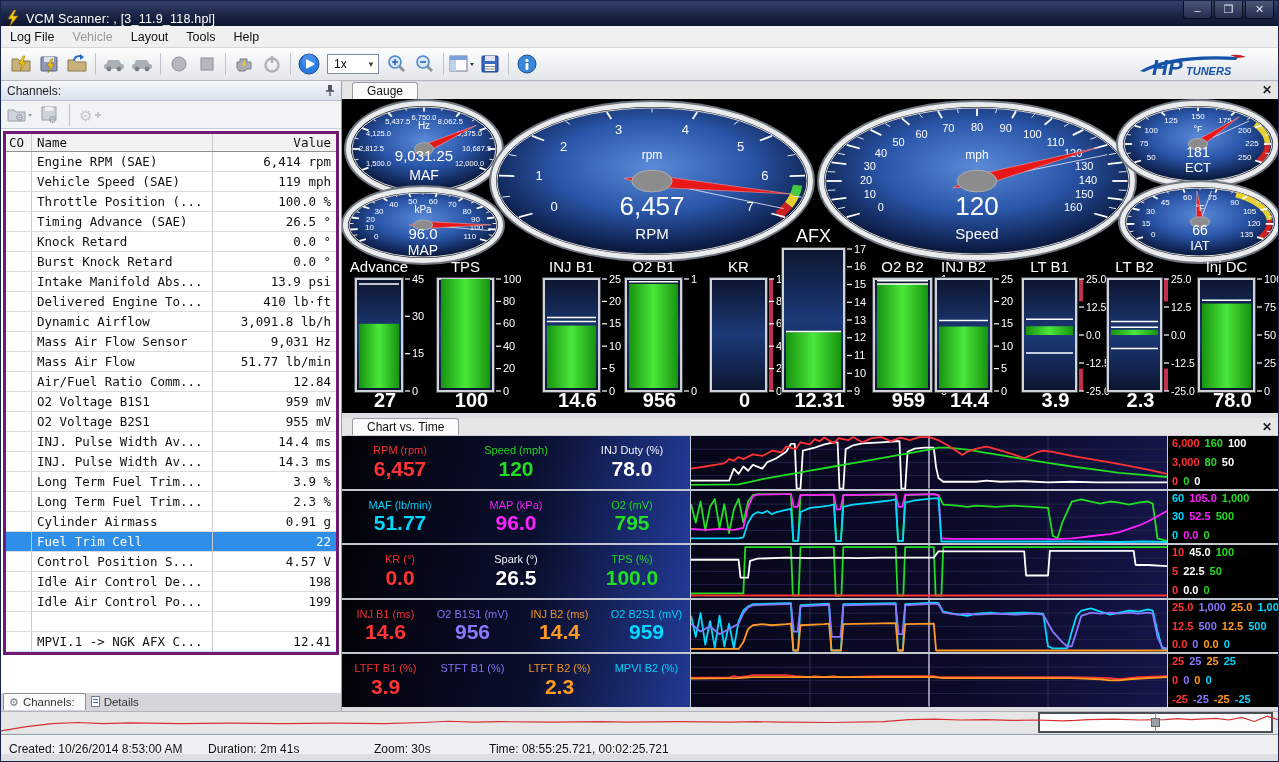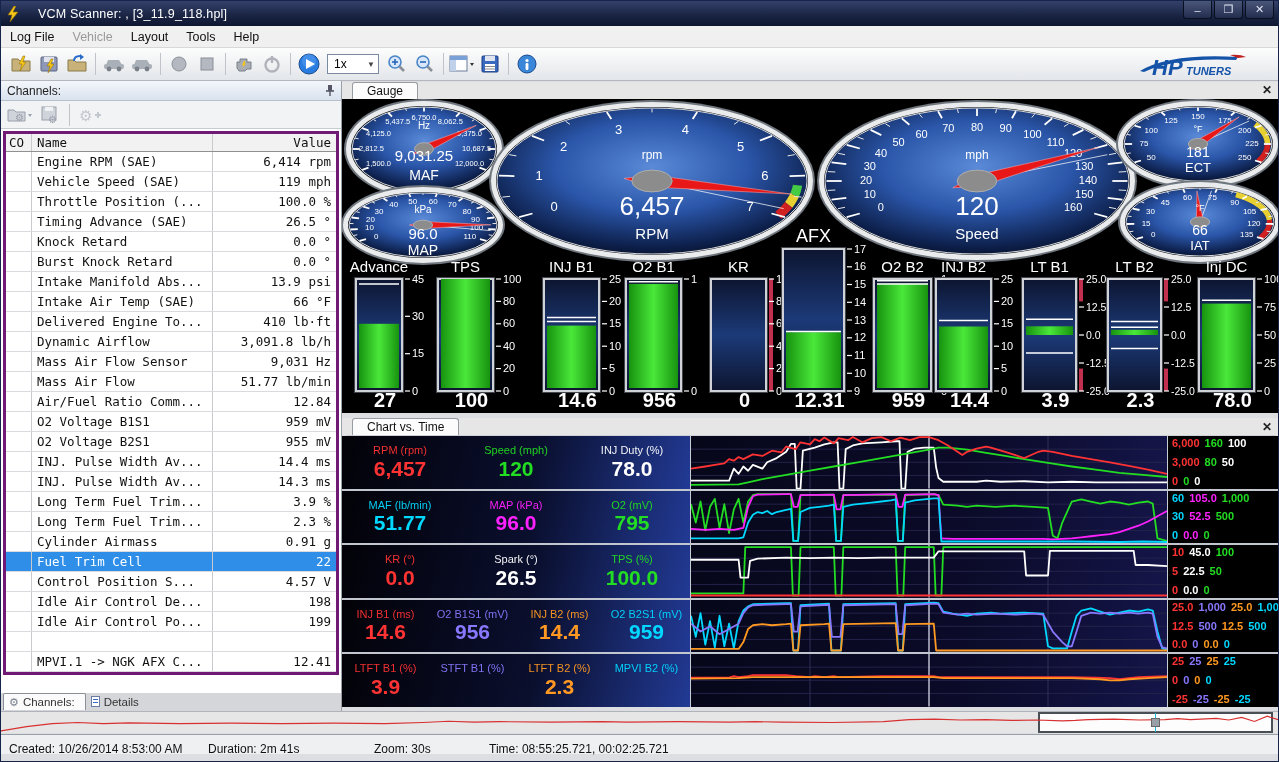--- a/index.html
+++ b/index.html
@@ -2,21 +2,21 @@
 <html><head>
 <meta charset="utf-8">
 <style>
   html,body{margin:0;padding:0;background:#333;}
   *{box-sizing:border-box;}
   .window{position:relative;width:1279px;height:762px;background:#e9e9e9;
     font-family:"Liberation Sans",sans-serif;overflow:hidden;border:1px solid #16244a;}
   
   .titlebar{position:absolute;left:0;top:0;width:100%;height:25px;
     background:linear-gradient(#34416b 0%,#1b2646 55%,#0d1530 100%);
-    color:#fff;display:flex;align-items:center;padding-left:5px;gap:12px;}
+    color:#fff;display:flex;align-items:flex-end;padding-left:5px;}
   .titlebar .apptitle{font-size:12.5px;margin-left:6px;letter-spacing:.2px;}
   .winbtns{position:absolute;right:4px;top:0;display:flex;}
   .winbtn{width:29px;height:18px;margin-left:2px;display:flex;align-items:center;justify-content:center;
     background:linear-gradient(#4a5678,#232e4f);border:1px solid #0a0f1f;border-top:none;
     border-radius:0 0 3px 3px;color:#dfe4f2;font-size:11px;cursor:pointer;}
   
   .menubar{position:absolute;left:0;top:25px;width:100%;height:22px;background:#f0f0f0;
     border-bottom:1px solid #d8d8d8;display:flex;align-items:center;font-size:12.5px;color:#111;}
   .menuitem{padding:3px 9px;cursor:pointer;}
   .menuitem.disabled{color:#9a9a9a;}
@@ -306,25 +306,20 @@
               <span class="c-name">Burst Knock Retard</span>
               <span class="c-val">0.0 °</span>
             </div>
             <div class="t-row">
               <span class="c-co"></span>
               <span class="c-name">Intake Manifold Abs...</span>
               <span class="c-val">13.9 psi</span>
             </div>
             <div class="t-row">
               <span class="c-co"></span>
-              <span class="c-name">Intake Air Temp (SAE)</span>
-              <span class="c-val">66 °F</span>
-            </div>
-            <div class="t-row">
-              <span class="c-co"></span>
               <span class="c-name">Delivered Engine To...</span>
               <span class="c-val">410 lb·ft</span>
             </div>
             <div class="t-row">
               <span class="c-co"></span>
               <span class="c-name">Dynamic Airflow</span>
               <span class="c-val">3,091.8 lb/h</span>
             </div>
             <div class="t-row">
               <span class="c-co"></span>

